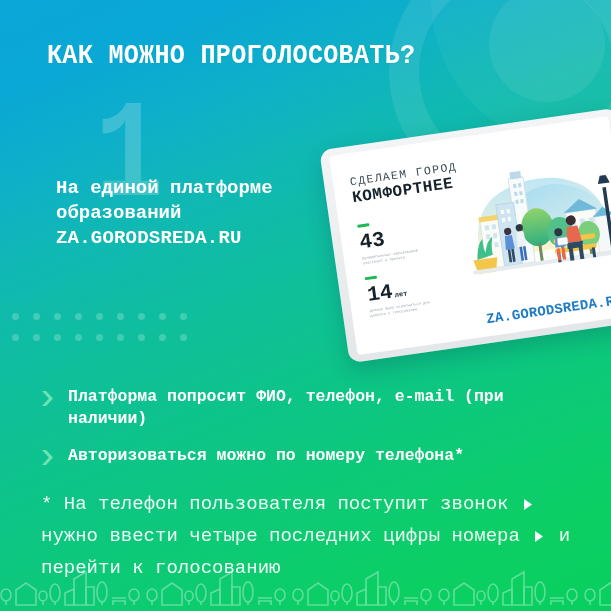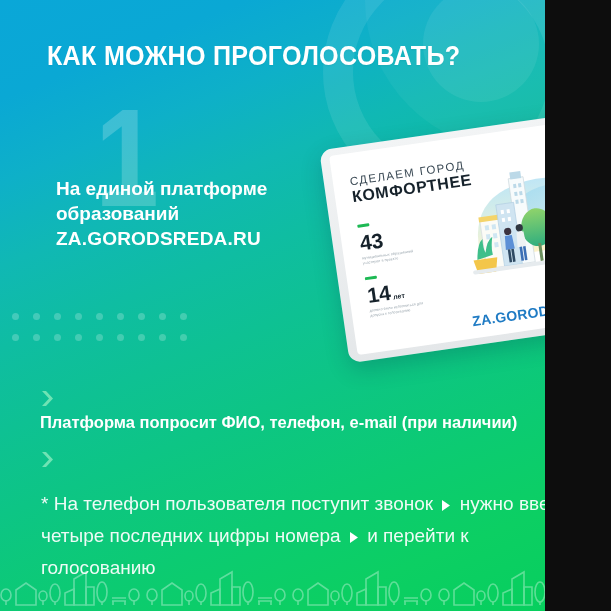--- a/index.html
+++ b/index.html
@@ -1,18 +1,18 @@
 <!DOCTYPE html>
 <html><head>
 <meta charset="utf-8">
 <style>
   html,body{margin:0;padding:0;background:#0d0d0d;}
   #poster{
-    position:relative;width:545px;height:611px;overflow:hidden;
-    font-family:Liberation Sans, sans-serif;
+    position:relative;width:611px;height:611px;overflow:hidden;
+    font-family:Liberation Mono, monospace;
     background:linear-gradient(158deg,
        #0aa7d8 0%,
        #0aa8d4 12%,
        #0eb0c8 22%,
        #10b8b4 32%,
        #0fbda2 42%,
        #0ec193 52%,
        #0dc585 62%,
        #0ccb72 76%,
        #0ccf63 88%,
@@ -111,21 +111,21 @@
     letter-spacing:0.1px;
   }
   .scr-url{
     position:absolute;right:12px;bottom:9px;
     font-size:14px;font-weight:bold;color:#1f7bc4;letter-spacing:0.2px;
   }
   .illus{position:absolute;right:4px;top:28px;width:160px;height:140px;}
 
   
   .bullets{position:absolute;left:40px;top:386px;width:520px;}
-  .bul{display:flex;align-items:flex-start;margin-bottom:14px;flex-direction:column;}
+  .bul{display:flex;align-items:flex-start;margin-bottom:14px;}
   .chev{
     flex:0 0 auto;margin:4px 11px 0 0;
   }
   .bul-txt{
     color:#ffffff;font-size:16.5px;font-weight:bold;line-height:1.36;
   }
 
   
   .note{
     position:absolute;left:41px;top:489px;width:545px;
@@ -312,20 +312,21 @@
           </svg>
       </span>
       <span class="bul-txt">Платформа попросит ФИО, телефон, e-mail (при наличии)</span>
     </div>
     <div class="bul">
       <span class="chev">
         <svg width="17" height="17" viewBox="0 0 17 17">
             <path d="M2 1 L9 8.5 L2 16 L6 16 L13 8.5 L6 1 Z" fill="#6fe3b4"></path>
           </svg>
       </span>
+      <span class="bul-txt">Авторизоваться можно по номеру телефона*</span>
     </div>
   </div>
 
   <div class="note"><span>*</span>
     <span>На телефон пользователя поступит звонок</span>
     <span class="tri"><svg width="10" height="11" viewBox="0 0 10 11">
           <path d="M1 0 L9 5.5 L1 11 Z" fill="#ffffff"></path>
         </svg></span>
     <span>нужно ввести четыре последних цифры номера</span>
     <span class="tri"><svg width="10" height="11" viewBox="0 0 10 11">

